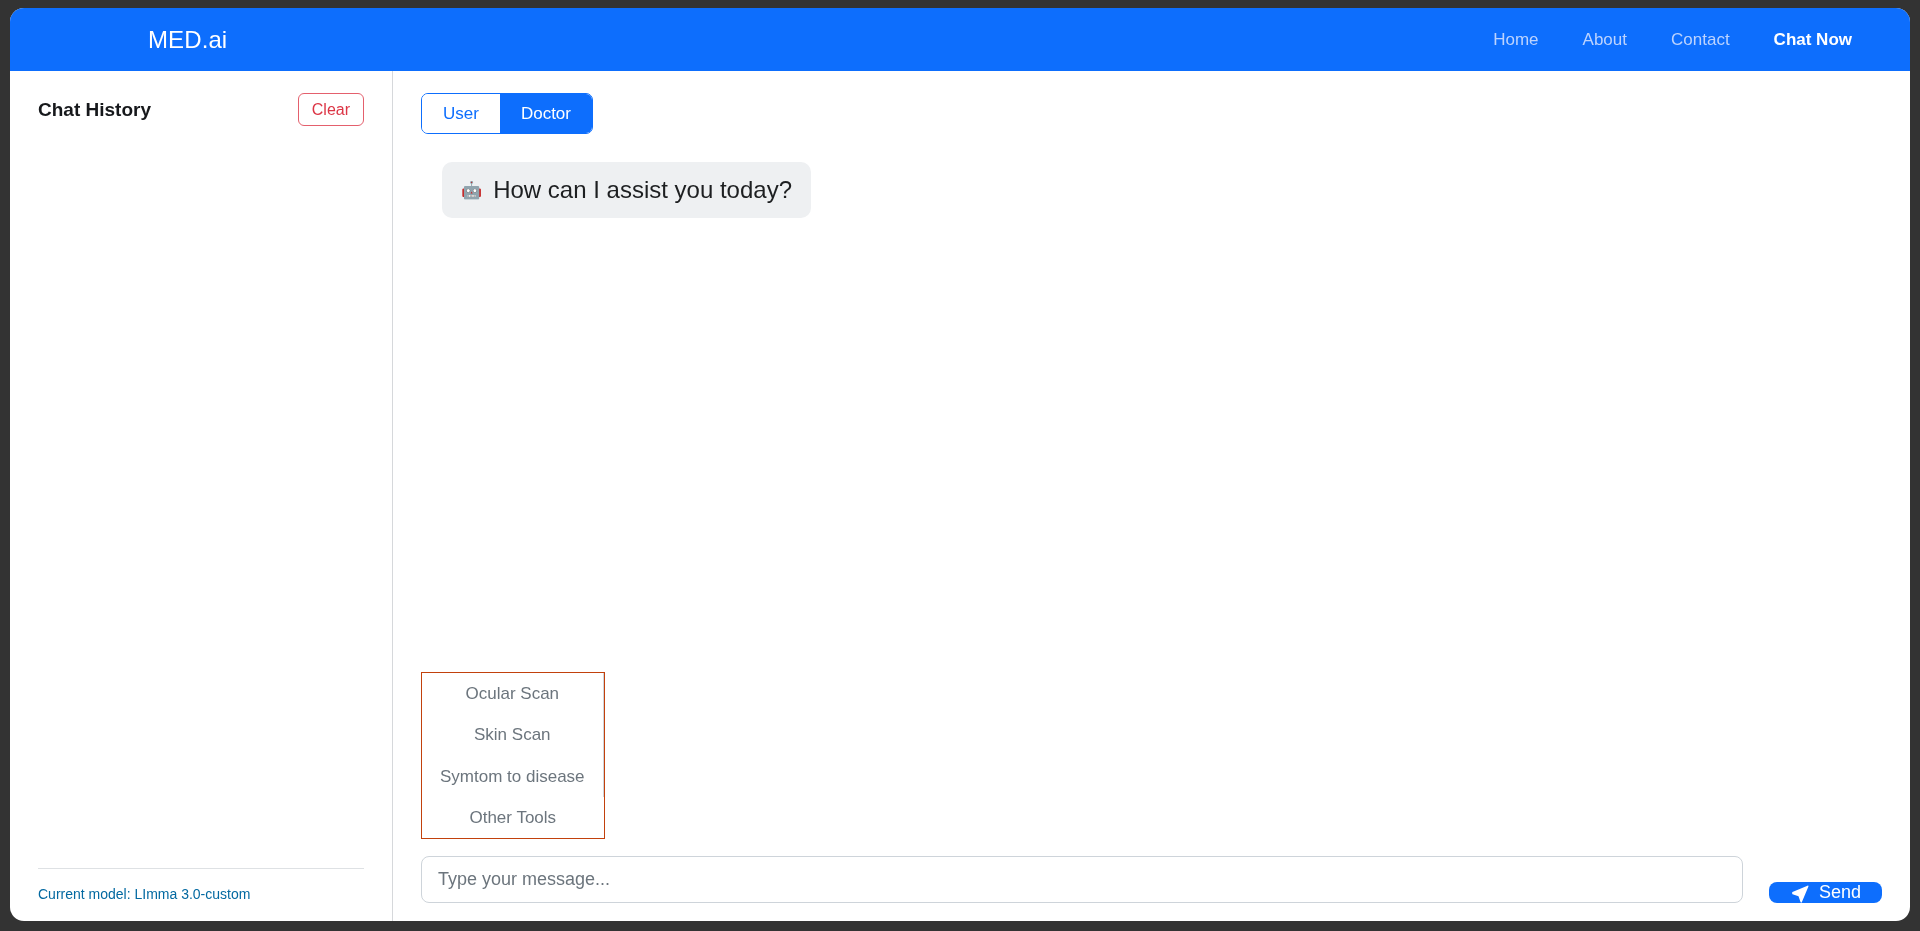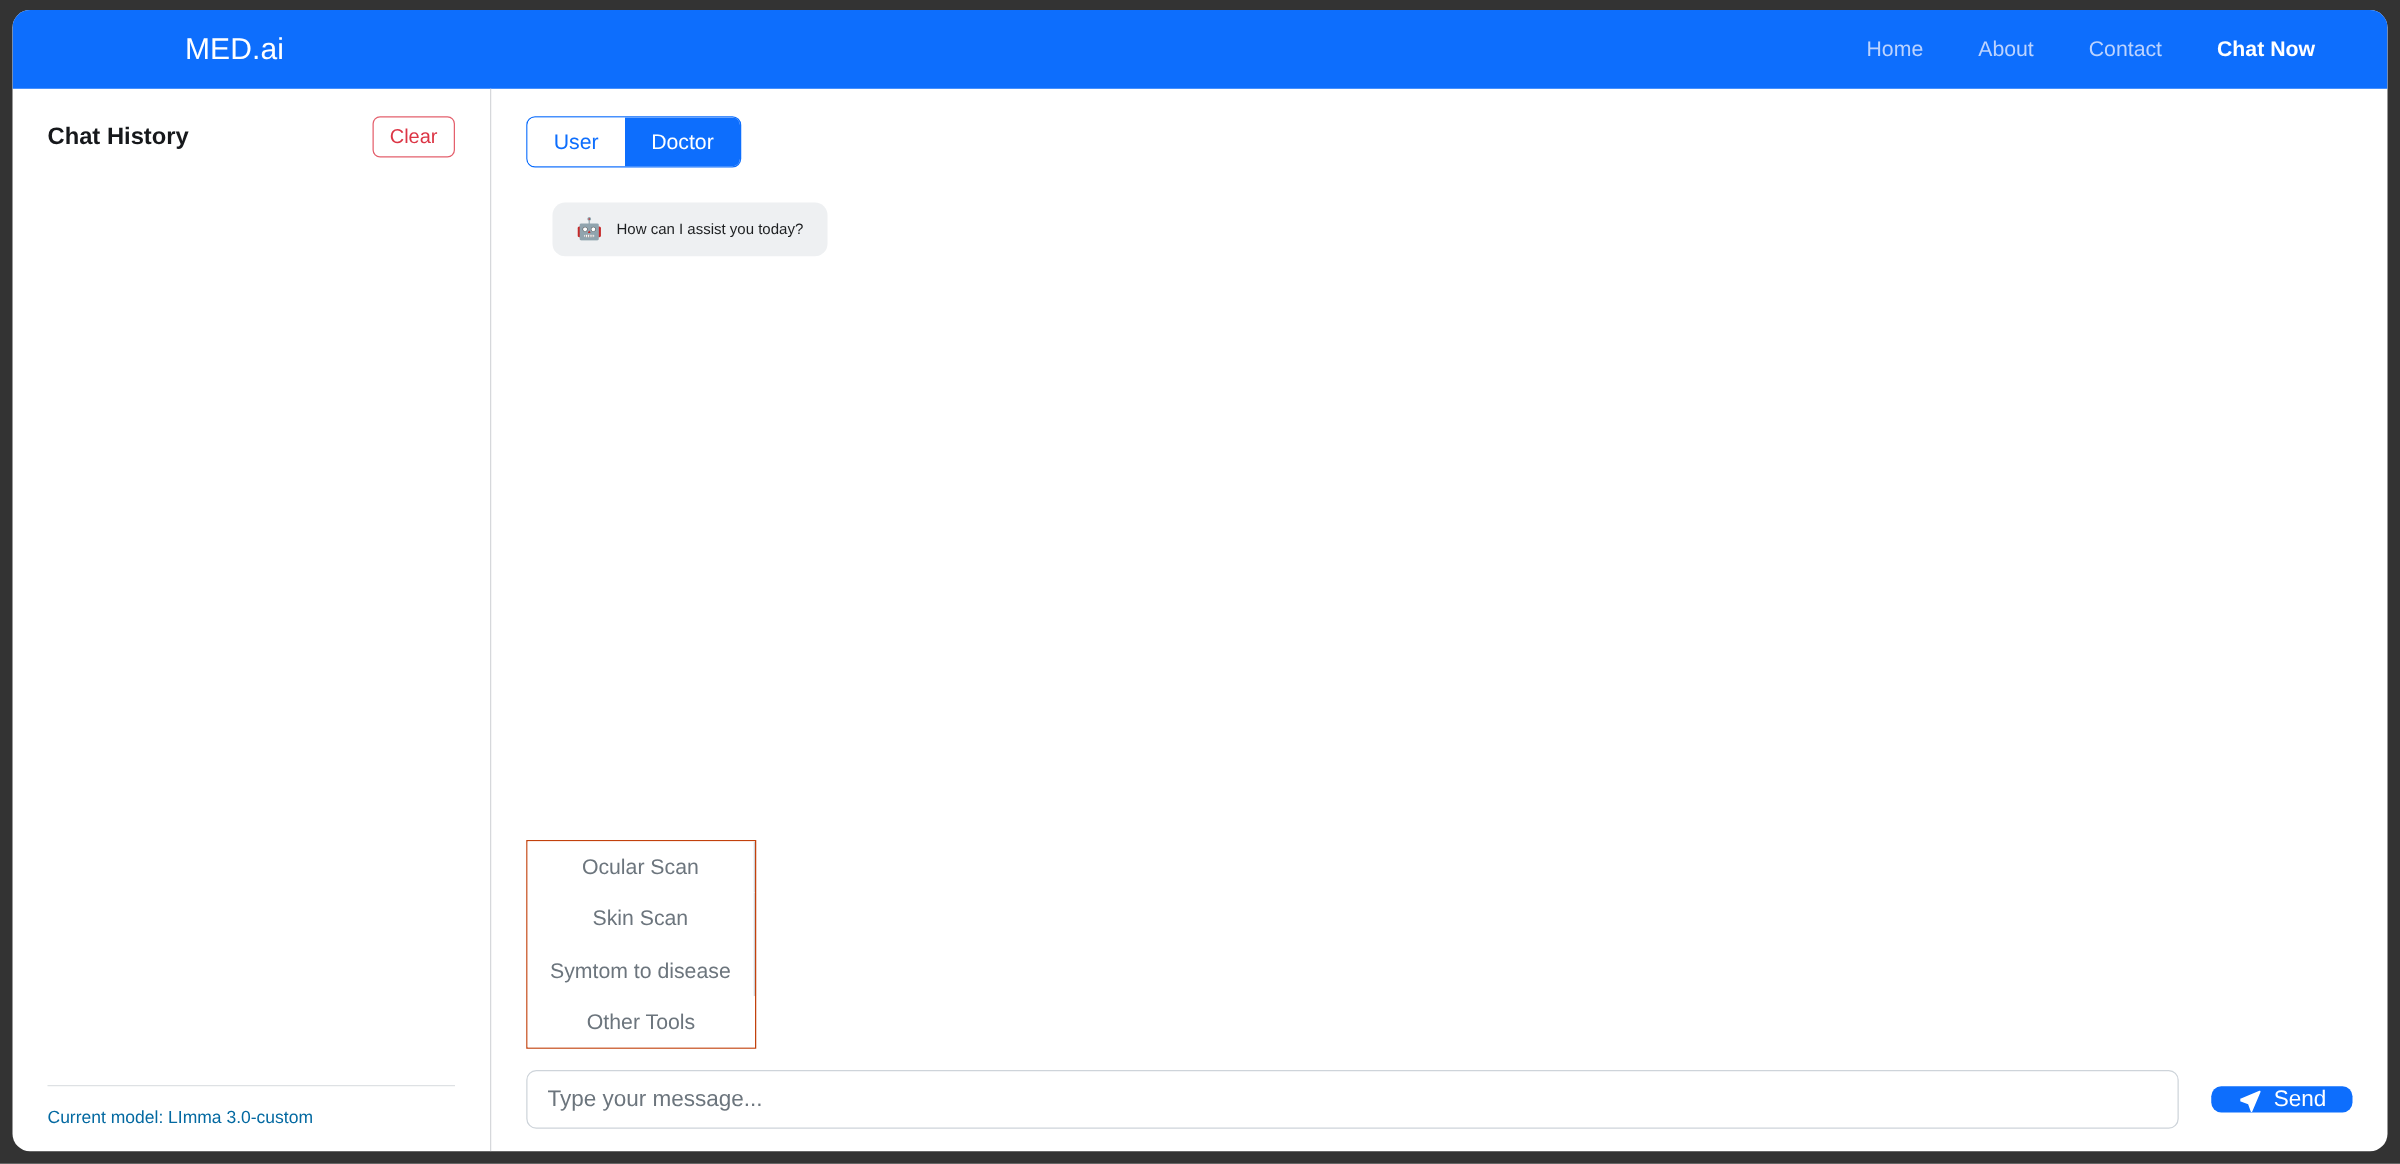--- a/index.html
+++ b/index.html
@@ -175,21 +175,21 @@
     background: #eef0f2;
     border-radius: 10px;
     padding: 13px 19px;
     display: flex;
     align-items: center;
     gap: 11px;
     max-width: 70%;
   }
 
   .bubble-text {
-    font-size: 12px;
+    font-size: 24px;
     color: #1d1f21;
     line-height: 1.25;
   }
 
   .robot-icon {
     font-size: 17px;
     line-height: 1;
     display: inline-block;
   }
 
@@ -215,21 +215,21 @@
     cursor: pointer;
     white-space: nowrap;
     line-height: 1.25;
   }
 
   .tool-btn:last-child { border-right: none; }
 
   
   .composer {
     display: flex;
-    align-items: center;
+    align-items: flex-end;
     gap: 26px;
   }
 
   .msg-input {
     flex: 1 1 auto;
     font-family: "Liberation Sans", sans-serif;
     font-size: 18px;
     color: #212529;
     border: 1px solid #ced4da;
     border-radius: 8px;

